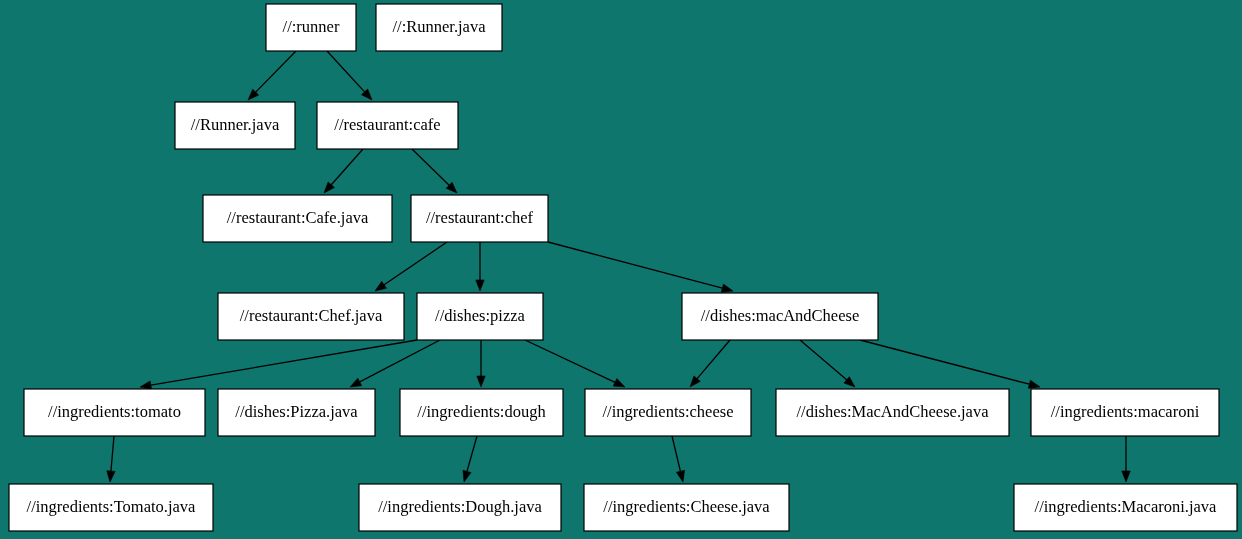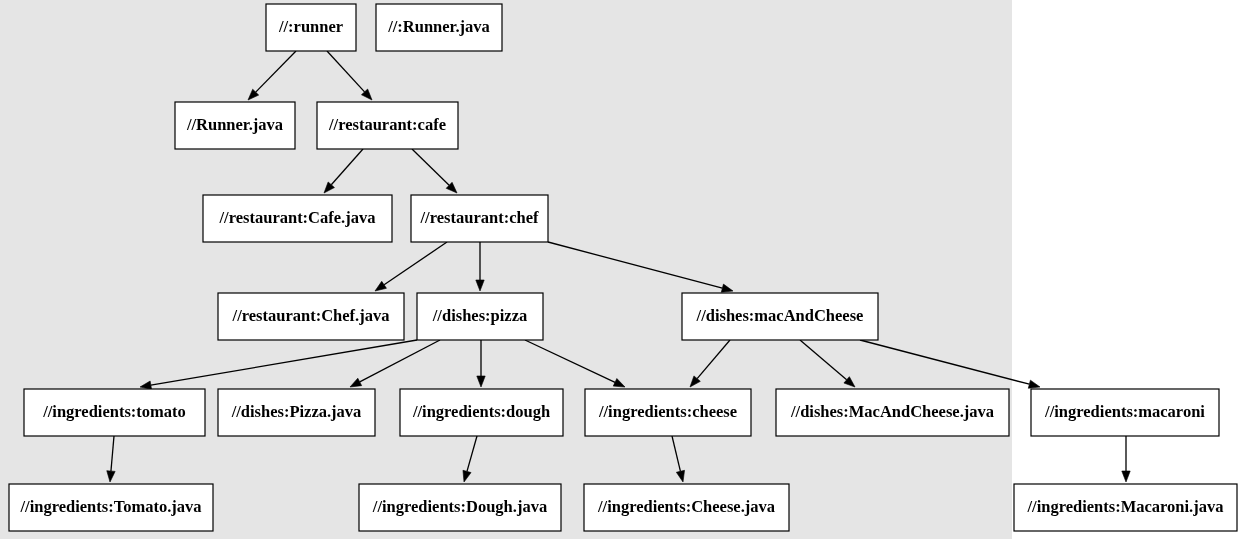--- a/index.html
+++ b/index.html
@@ -8,24 +8,23 @@
     background: #ffffff;
   }
   body {
     width: 1242px;
     height: 539px;
     overflow: hidden;
     font-family: "Liberation Serif", "DejaVu Serif", serif;
   }
   #graph-root {
     position: relative;
-    width: 1012px;
+    width: 1242px;
     height: 539px;
-    background: #e5e5e5;
-    font-weight: bold;
+    background: #0f766e;
   }
   svg.graph-canvas {
     display: block;
     width: 1242px;
     height: 539px;
   }
   .node-box {
     fill: #ffffff;
     stroke: #000000;
     stroke-width: 1.2;

